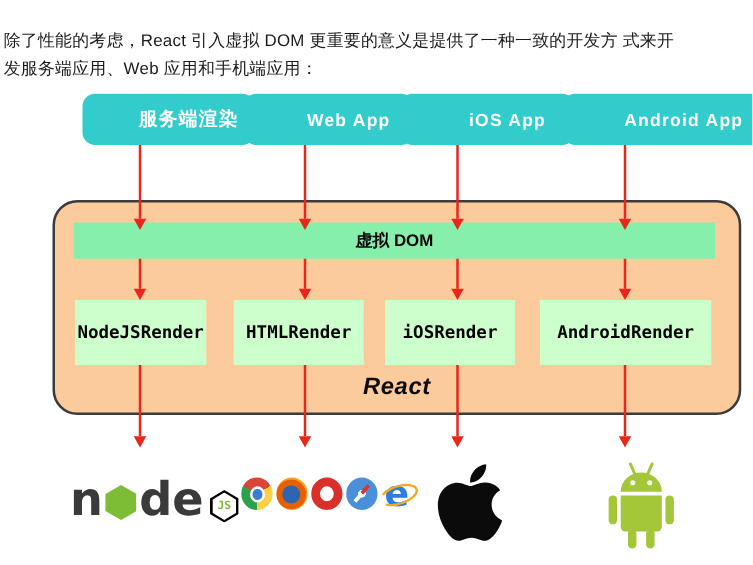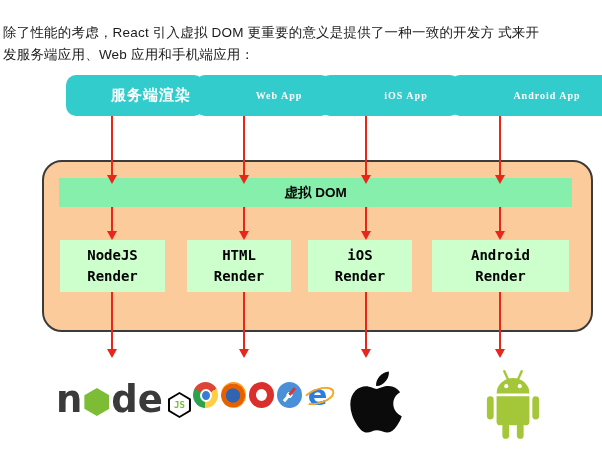--- a/index.html
+++ b/index.html
@@ -6,40 +6,40 @@
   .canvas{position:relative;width:602px;height:452px;background:#fff;overflow:hidden;
           font-family:"Liberation Sans","DejaVu Sans",sans-serif;}
 
   
   .intro{position:absolute;left:3px;top:22px;width:598px;color:#1a1a1a;
          font-size:13.5px;line-height:22px;letter-spacing:0.2px;}
 
   
   .tbox{position:absolute;top:75px;height:41px;background:#33CCCC;border-radius:10px;
         color:#fff;font-weight:bold;display:flex;align-items:center;justify-content:center;padding-left:32px;}
-  .tbox .lat{font-family:Liberation Serif, serif;font-size:10px;letter-spacing:1px;}
+  .tbox .lat{font-family:Liberation Sans, sans-serif;font-size:14px;letter-spacing:1px;}
   .tbox .cjk{font-size:15px;letter-spacing:1px;}
   .tb1{left:66px;width:106px;}
   .tb2{left:195px;width:104px;}
   .tb3{left:320px;width:108px;}
   .tb4{left:450px;width:130px;}
 
   
   .container{position:absolute;left:42px;top:160px;width:551px;height:172px;
              background:#FCCB9B;border:2px solid #3b3b3b;border-radius:20px;box-sizing:border-box;}
 
   
   .vdom{position:absolute;left:59px;top:178px;width:513px;height:29px;background:#86efac;
         display:flex;align-items:center;justify-content:center;
         color:#000;font-weight:bold;font-size:13.5px;}
 
   
   .gbox{position:absolute;top:240px;height:52px;background:#CCFFCC;color:#000;
         font-family:"DejaVu Sans Mono",monospace;font-weight:bold;font-size:14px;
-        display:flex;flex-direction:column;align-items:center;justify-content:center;line-height:21px;}
+        display:flex;flex-direction:row;align-items:center;justify-content:center;line-height:21px;}
   .gb1{left:60px;width:105px;}
   .gb2{left:187px;width:104px;}
   .gb3{left:308px;width:104px;}
   .gb4{left:432px;width:137px;}
 
   .react{position:absolute;left:42px;top:299px;width:551px;text-align:center;
          color:#0c0c0c;font-weight:bold;font-style:italic;font-size:19px;letter-spacing:0.5px;}
 
   
   .arrows{position:absolute;left:0;top:0;pointer-events:none;z-index:6;}
@@ -115,20 +115,21 @@
   </div>
   <div class="gbox gb3">
     <span>iOS</span>
     <span>Render</span>
   </div>
   <div class="gbox gb4">
     <span>Android</span>
     <span>Render</span>
   </div>
 
+  <div class="react">React</div>
 
   <svg class="arrows" width="602" height="452" viewBox="0 0 602 452">
     <g stroke="#E8261A" stroke-width="2" fill="#E8261A">
 
       <g>
           <line x1="112" y1="116" x2="112" y2="175"></line>
           <polygon points="107,175 117,175 112,184" stroke="none"></polygon>
         </g>
       <g>
           <line x1="244" y1="116" x2="244" y2="175"></line>

